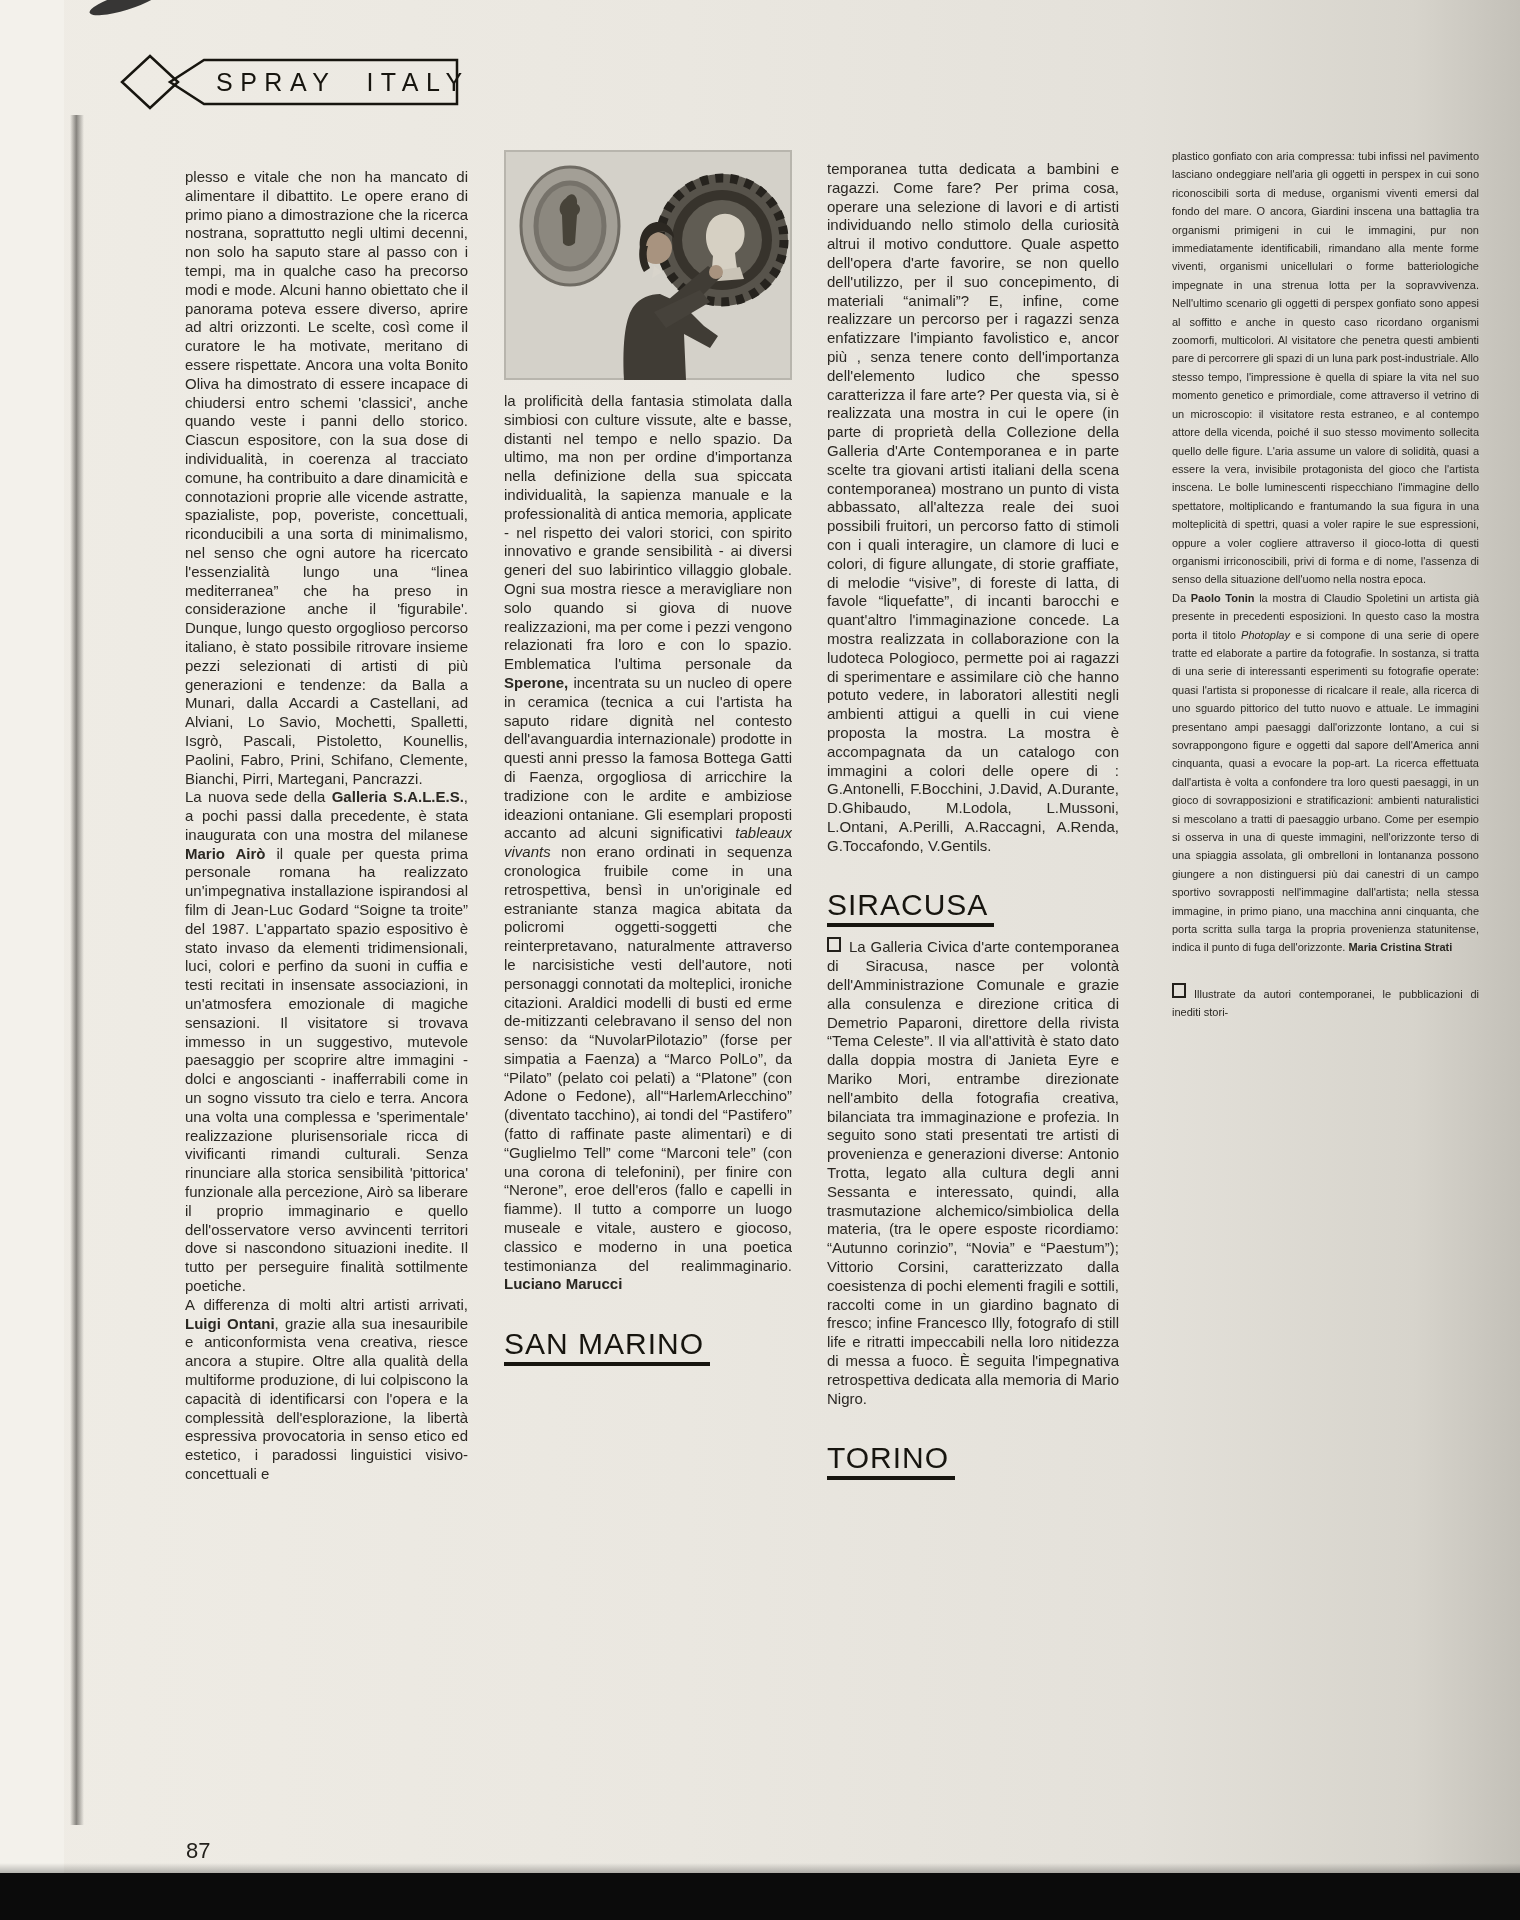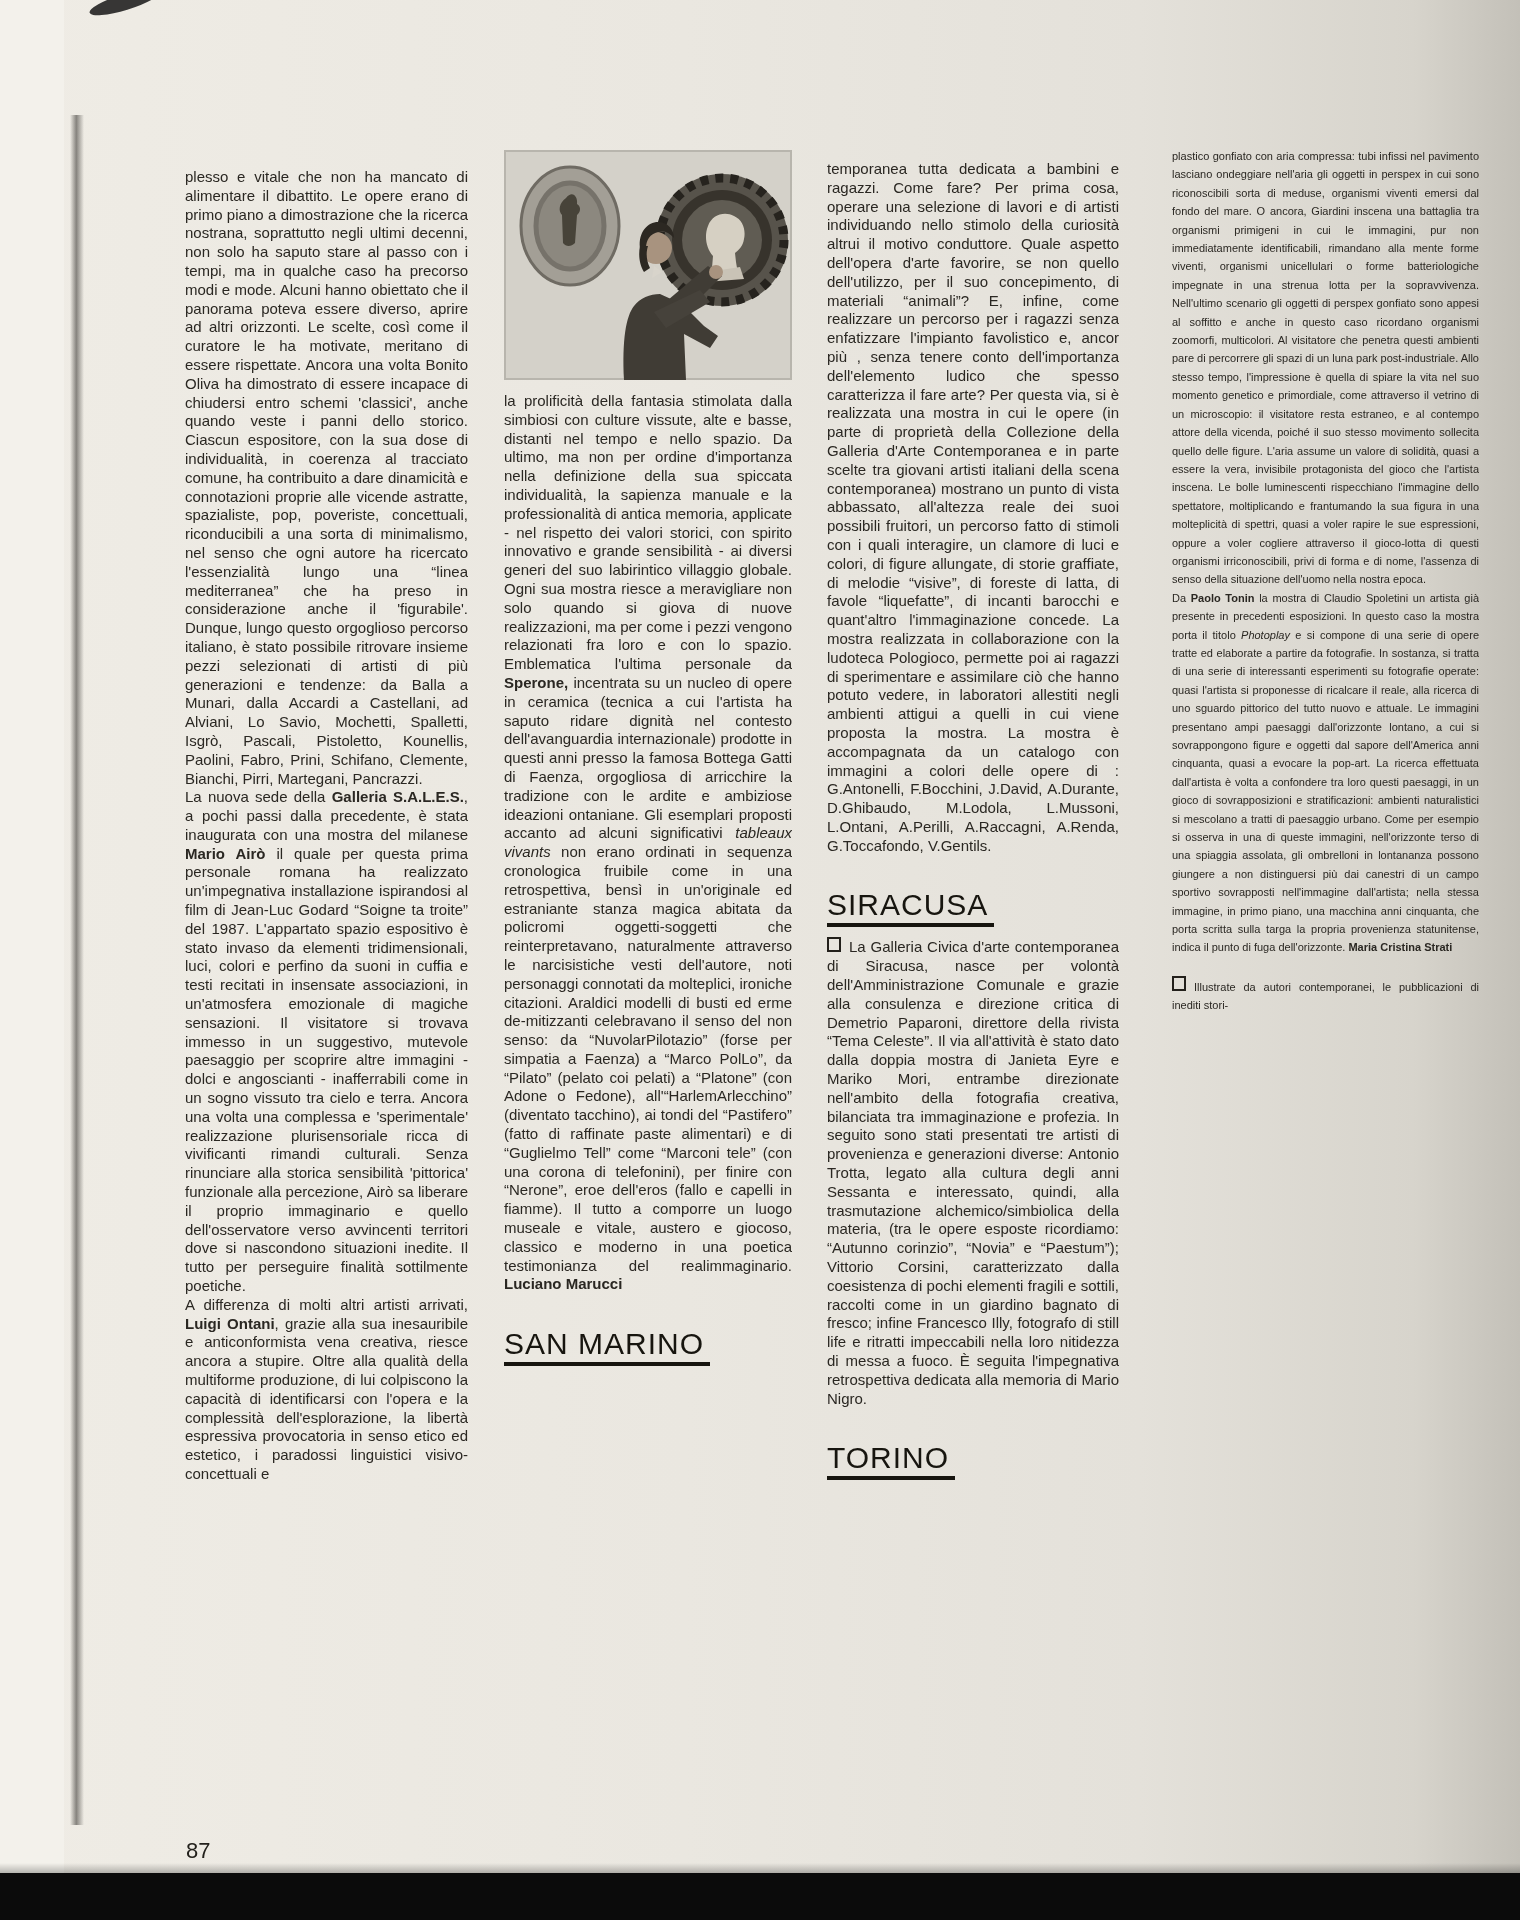--- a/index.html
+++ b/index.html
@@ -36,20 +36,27 @@
   .pagenum{position:absolute;left:186px;top:1838px;font-size:22px;color:#23211c}
 </style>
 </head>
 <body>
 
 <div class="page">
   <div class="edge-left"></div>
   <div class="crease"></div>
   <div class="smudge"></div>
 
+  <div class="masthead">
+    <svg width="352" height="64" viewBox="0 0 352 64">
+      <polygon points="38,6 66,32 38,58 10,32" fill="none" stroke="#17150f" stroke-width="2.5"></polygon>
+      <polygon points="92,10 345,10 345,54 92,54 58,32" fill="none" stroke="#17150f" stroke-width="2.5"></polygon>
+      <text x="104" y="41">SPRAY ITALY</text>
+    </svg>
+  </div>
 
   <div class="col col1">
     <p>plesso e vitale che non ha mancato di alimentare il dibattito. Le opere erano di primo piano a dimostrazione che la ricerca nostrana, soprattutto negli ultimi decenni, non solo ha saputo stare al passo con i tempi, ma in qualche caso ha precorso modi e mode. Alcuni hanno obiettato che il panorama poteva essere diverso, aprire ad altri orizzonti. Le scelte, così come il curatore le ha motivate, meritano di essere rispettate. Ancora una volta Bonito Oliva ha dimostrato di essere incapace di chiudersi entro schemi 'classici', anche quando veste i panni dello storico. Ciascun espositore, con la sua dose di individualità, in coerenza al tracciato comune, ha contribuito a dare dinamicità e connotazioni proprie alle vicende astratte, spazialiste, pop, poveriste, concettuali, riconducibili a una sorta di minimalismo, nel senso che ogni autore ha ricercato l'essenzialità lungo una “linea mediterranea” che ha preso in considerazione anche il 'figurabile'. Dunque, lungo questo orgoglioso percorso italiano, è stato possibile ritrovare insieme pezzi selezionati di artisti di più generazioni e tendenze: da Balla a Munari, dalla Accardi a Castellani, ad Alviani, Lo Savio, Mochetti, Spalletti, Isgrò, Pascali, Pistoletto, Kounellis, Paolini, Fabro, Prini, Schifano, Clemente, Bianchi, Pirri, Martegani, Pancrazzi.</p>
     <p><span>La nuova sede della </span><span class="bd">Galleria S.A.L.E.S.</span><span>, a pochi passi dalla precedente, è stata inaugurata con una mostra del milanese </span><span class="bd">Mario Airò</span><span> il quale per questa prima personale romana ha realizzato un'impegnativa installazione ispirandosi al film di Jean-Luc Godard “Soigne ta troite” del 1987. L'appartato spazio espositivo è stato invaso da elementi tridimensionali, luci, colori e perfino da suoni in cuffia e testi recitati in insensate associazioni, in un'atmosfera emozionale di magiche sensazioni. Il visitatore si trovava immesso in un suggestivo, mutevole paesaggio per scoprire altre immagini - dolci e angoscianti - inafferrabili come in un sogno vissuto tra cielo e terra. Ancora una volta una complessa e 'sperimentale' realizzazione plurisensoriale ricca di vivificanti rimandi culturali. Senza rinunciare alla storica sensibilità 'pittorica' funzionale alla percezione, Airò sa liberare il proprio immaginario e quello dell'osservatore verso avvincenti territori dove si nascondono situazioni inedite. Il tutto per perseguire finalità sottilmente poetiche.</span></p>
     <p><span>A differenza di molti altri artisti arrivati, </span><span class="bd">Luigi Ontani</span><span>, grazie alla sua inesauribile e anticonformista vena creativa, riesce ancora a stupire. Oltre alla qualità della multiforme produzione, di lui colpiscono la capacità di identificarsi con l'opera e la complessità dell'esplorazione, la libertà espressiva provocatoria in senso etico ed estetico, i paradossi linguistici visivo-concettuali e</span></p>
   </div>
 
   <div class="col col2">
     <div class="photo">
       <svg width="288" height="230" viewBox="0 0 288 230">
@@ -87,20 +94,20 @@
   <div class="col col3">
     <p>temporanea tutta dedicata a bambini e ragazzi. Come fare? Per prima cosa, operare una selezione di lavori e di artisti individuando nello stimolo della curiosità altrui il motivo conduttore. Quale aspetto dell'opera d'arte favorire, se non quello dell'utilizzo, per il suo concepimento, di materiali “animali”? E, infine, come realizzare un percorso per i ragazzi senza enfatizzare l'impianto favolistico e, ancor più , senza tenere conto dell'importanza dell'elemento ludico che spesso caratterizza il fare arte? Per questa via, si è realizzata una mostra in cui le opere (in parte di proprietà della Collezione della Galleria d'Arte Contemporanea e in parte scelte tra giovani artisti italiani della scena contemporanea) mostrano un punto di vista abbassato, all'altezza reale dei suoi possibili fruitori, un percorso fatto di stimoli con i quali interagire, un clamore di luci e colori, di figure allungate, di storie graffiate, di melodie “visive”, di foreste di latta, di favole “liquefatte”, di incanti barocchi e quant'altro l'immaginazione concede. La mostra realizzata in collaborazione con la ludoteca Pologioco, permette poi ai ragazzi di sperimentare e assimilare ciò che hanno potuto vedere, in laboratori allestiti negli ambienti attigui a quelli in cui viene proposta la mostra. La mostra è accompagnata da un catalogo con immagini a colori delle opere di : G.Antonelli, F.Bocchini, J.David, A.Durante, D.Ghibaudo, M.Lodola, L.Mussoni, L.Ontani, A.Perilli, A.Raccagni, A.Renda, G.Toccafondo, V.Gentils.</p>
     <h2 class="city">SIRACUSA</h2>
     <p><span class="sq"></span><span>La Galleria Civica d'arte contemporanea di Siracusa, nasce per volontà dell'Amministrazione Comunale e grazie alla consulenza e direzione critica di Demetrio Paparoni, direttore della rivista “Tema Celeste”. Il via all'attività è stato dato dalla doppia mostra di Janieta Eyre e Mariko Mori, entrambe direzionate nell'ambito della fotografia creativa, bilanciata tra immaginazione e profezia. In seguito sono stati presentati tre artisti di provenienza e generazioni diverse: Antonio Trotta, legato alla cultura degli anni Sessanta e interessato, quindi, alla trasmutazione alchemico/simbiolica della materia, (tra le opere esposte ricordiamo: “Autunno corinzio”, “Novia” e “Paestum”); Vittorio Corsini, caratterizzato dalla coesistenza di pochi elementi fragili e sottili, raccolti come in un giardino bagnato di fresco; infine Francesco Illy, fotografo di still life e ritratti impeccabili nella loro nitidezza di messa a fuoco. È seguita l'impegnativa retrospettiva dedicata alla memoria di Mario Nigro.</span></p>
     <h2 class="city">TORINO</h2>
   </div>
 
   <div class="col col4">
     <p>plastico gonfiato con aria compressa: tubi infissi nel pavimento lasciano ondeggiare nell'aria gli oggetti in perspex in cui sono riconoscibili sorta di meduse, organismi viventi emersi dal fondo del mare. O ancora, Giardini inscena una battaglia tra organismi primigeni in cui le immagini, pur non immediatamente identificabili, rimandano alla mente forme viventi, organismi unicellulari o forme batteriologiche impegnate in una strenua lotta per la sopravvivenza. Nell'ultimo scenario gli oggetti di perspex gonfiato sono appesi al soffitto e anche in questo caso ricordano organismi zoomorfi, multicolori. Al visitatore che penetra questi ambienti pare di percorrere gli spazi di un luna park post-industriale. Allo stesso tempo, l'impressione è quella di spiare la vita nel suo momento genetico e primordiale, come attraverso il vetrino di un microscopio: il visitatore resta estraneo, e al contempo attore della vicenda, poiché il suo stesso movimento sollecita quello delle figure. L'aria assume un valore di solidità, quasi a essere la vera, invisibile protagonista del gioco che l'artista inscena. Le bolle luminescenti rispecchiano l'immagine dello spettatore, moltiplicando e frantumando la sua figura in una molteplicità di spettri, quasi a voler rapire le sue espressioni, oppure a voler cogliere attraverso il gioco-lotta di questi organismi irriconoscibili, privi di forma e di nome, l'assenza di senso della situazione dell'uomo nella nostra epoca.</p>
     <p><span>Da </span><span class="bd">Paolo Tonin</span><span> la mostra di Claudio Spoletini un artista già presente in precedenti esposizioni. In questo caso la mostra porta il titolo </span><span class="it">Photoplay</span><span> e si compone di una serie di opere tratte ed elaborate a partire da fotografie. In sostanza, si tratta di una serie di interessanti esperimenti su fotografie operate: quasi l'artista si proponesse di ricalcare il reale, alla ricerca di uno sguardo pittorico del tutto nuovo e attuale. Le immagini presentano ampi paesaggi dall'orizzonte lontano, a cui si sovrappongono figure e oggetti dal sapore dell'America anni cinquanta, quasi a evocare la pop-art. La ricerca effettuata dall'artista è volta a confondere tra loro questi paesaggi, in un gioco di sovrapposizioni e stratificazioni: ambienti naturalistici si mescolano a tratti di paesaggio urbano. Come per esempio si osserva in una di queste immagini, nell'orizzonte terso di una spiaggia assolata, gli ombrelloni in lontananza possono giungere a non distinguersi più dai canestri di un campo sportivo sovrapposti nell'immagine dall'artista; nella stessa immagine, in primo piano, una macchina anni cinquanta, che porta scritta sulla targa la propria provenienza statunitense, indica il punto di fuga dell'orizzonte. </span><span class="bd">Maria Cristina Strati</span></p>
-    <p style="margin-top:19px"><span class="sq"></span><span>Illustrate da autori contemporanei, le pubblicazioni di inediti stori-</span></p>
+    <p style="margin-top:26px"><span class="sq"></span><span>Illustrate da autori contemporanei, le pubblicazioni di inediti stori-</span></p>
   </div>
 
   <div class="pagenum">87</div>
 
   <div class="bottom-shadow"></div>
   <div class="bottom-bar"></div>
 </div>
 
 </body></html>

